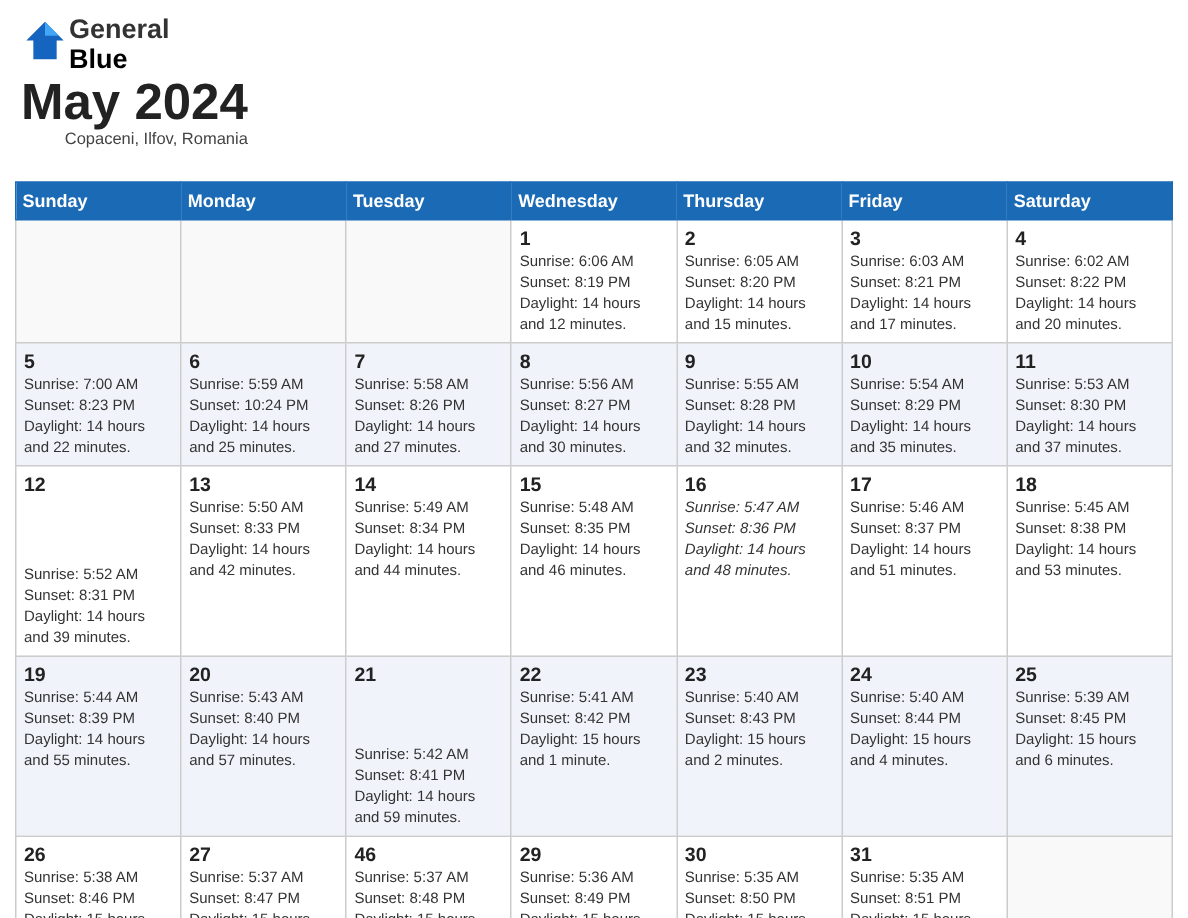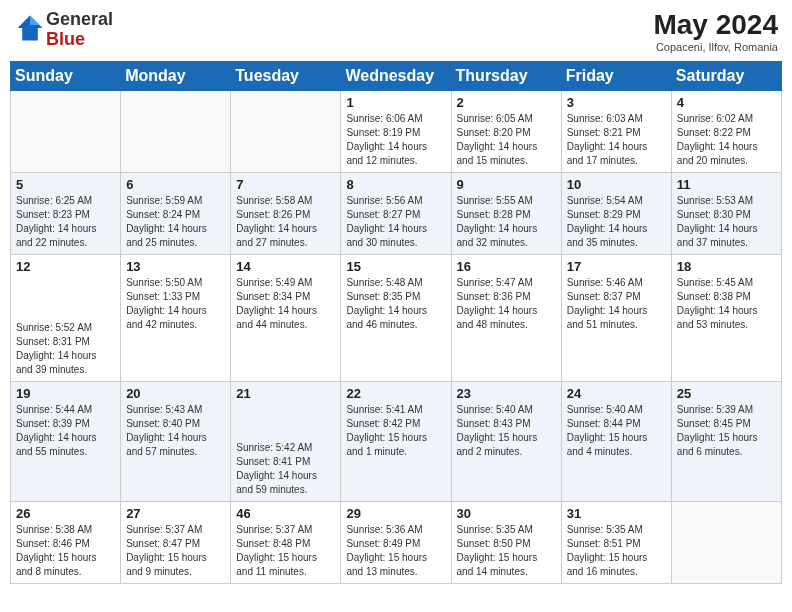--- a/index.html
+++ b/index.html
@@ -7,62 +7,63 @@
       font-family: Arial, sans-serif;
       background: #fff;
       width: 792px;
       min-height: 612px;
       padding: 10px;
     }
     .header {
       display: flex;
       justify-content: space-between;
       align-items: flex-start;
-      margin-bottom: 8px;
+      margin-bottom: 22px;
       padding: 0 4px;
+      flex-direction: column;
     }
     .logo {
       display: flex;
       align-items: center;
       gap: 2px;
     }
     .logo-text {
       font-size: 18px;
       font-weight: bold;
       line-height: 1.1;
     }
     .logo-general { color: #333; }
-    .logo-blue { color: #b91c1c; }
+    .logo-blue { color: #000000; }
     .logo-icon {
       width: 28px;
       height: 28px;
       margin-left: 2px;
     }
     .title-section {
       text-align: right;
     }
     .month-title {
-      font-size: 28px;
+      font-size: 34px;
       font-weight: bold;
       color: #222;
       line-height: 1.1;
     }
     .location {
       font-size: 11px;
       color: #444;
     }
     .calendar {
       width: 100%;
       border-collapse: collapse;
       border: 1px solid #ccc;
     }
     .calendar th {
       background: #1a6ab5;
       color: #fff;
-      font-size: 16px;
+      font-size: 12px;
       font-weight: bold;
       padding: 5px 4px;
       text-align: left;
       border: 1px solid #1a6ab5;
     }
     .calendar td {
       border: 1px solid #ccc;
       vertical-align: top;
       padding: 4px 5px;
       width: calc(100% / 7);
@@ -156,29 +157,29 @@
           <span class="day-num">4</span>
           <div class="day-info" style="white-space: pre-line;">Sunrise: 6:02 AM
 Sunset: 8:22 PM
 Daylight: 14 hours
 and 20 minutes.</div>
         </td>
       </tr>
       <tr class="row-shade">
         <td>
           <span class="day-num">5</span>
-          <div class="day-info" style="white-space: pre-line;">Sunrise: 6:25 AM
+          <div class="day-info" style="white-space: pre-line;">Sunrise: 7:00 AM
 Sunset: 8:23 PM
 Daylight: 14 hours
 and 22 minutes.</div>
         </td>
         <td>
           <span class="day-num">6</span>
           <div class="day-info" style="white-space: pre-line;">Sunrise: 5:59 AM
-Sunset: 8:24 PM
+Sunset: 10:24 PM
 Daylight: 14 hours
 and 25 minutes.</div>
         </td>
         <td>
           <span class="day-num">7</span>
           <div class="day-info" style="white-space: pre-line;">Sunrise: 5:58 AM
 Sunset: 8:26 PM
 Daylight: 14 hours
 and 27 minutes.</div>
         </td>
@@ -215,41 +216,41 @@
         <td>
           <span class="day-num">12</span>
           <div class="day-info" style="white-space: pre-line; margin-top: 47px;">Sunrise: 5:52 AM
 Sunset: 8:31 PM
 Daylight: 14 hours
 and 39 minutes.</div>
         </td>
         <td>
           <span class="day-num">13</span>
           <div class="day-info" style="white-space: pre-line;">Sunrise: 5:50 AM
-Sunset: 1:33 PM
+Sunset: 8:33 PM
 Daylight: 14 hours
 and 42 minutes.</div>
         </td>
         <td>
           <span class="day-num">14</span>
           <div class="day-info" style="white-space: pre-line;">Sunrise: 5:49 AM
 Sunset: 8:34 PM
 Daylight: 14 hours
 and 44 minutes.</div>
         </td>
         <td>
           <span class="day-num">15</span>
           <div class="day-info" style="white-space: pre-line;">Sunrise: 5:48 AM
 Sunset: 8:35 PM
 Daylight: 14 hours
 and 46 minutes.</div>
         </td>
         <td>
           <span class="day-num">16</span>
-          <div class="day-info" style="white-space: pre-line;">Sunrise: 5:47 AM
+          <div class="day-info" style="white-space: pre-line; font-style: italic;">Sunrise: 5:47 AM
 Sunset: 8:36 PM
 Daylight: 14 hours
 and 48 minutes.</div>
         </td>
         <td>
           <span class="day-num">17</span>
           <div class="day-info" style="white-space: pre-line;">Sunrise: 5:46 AM
 Sunset: 8:37 PM
 Daylight: 14 hours
 and 51 minutes.</div>

